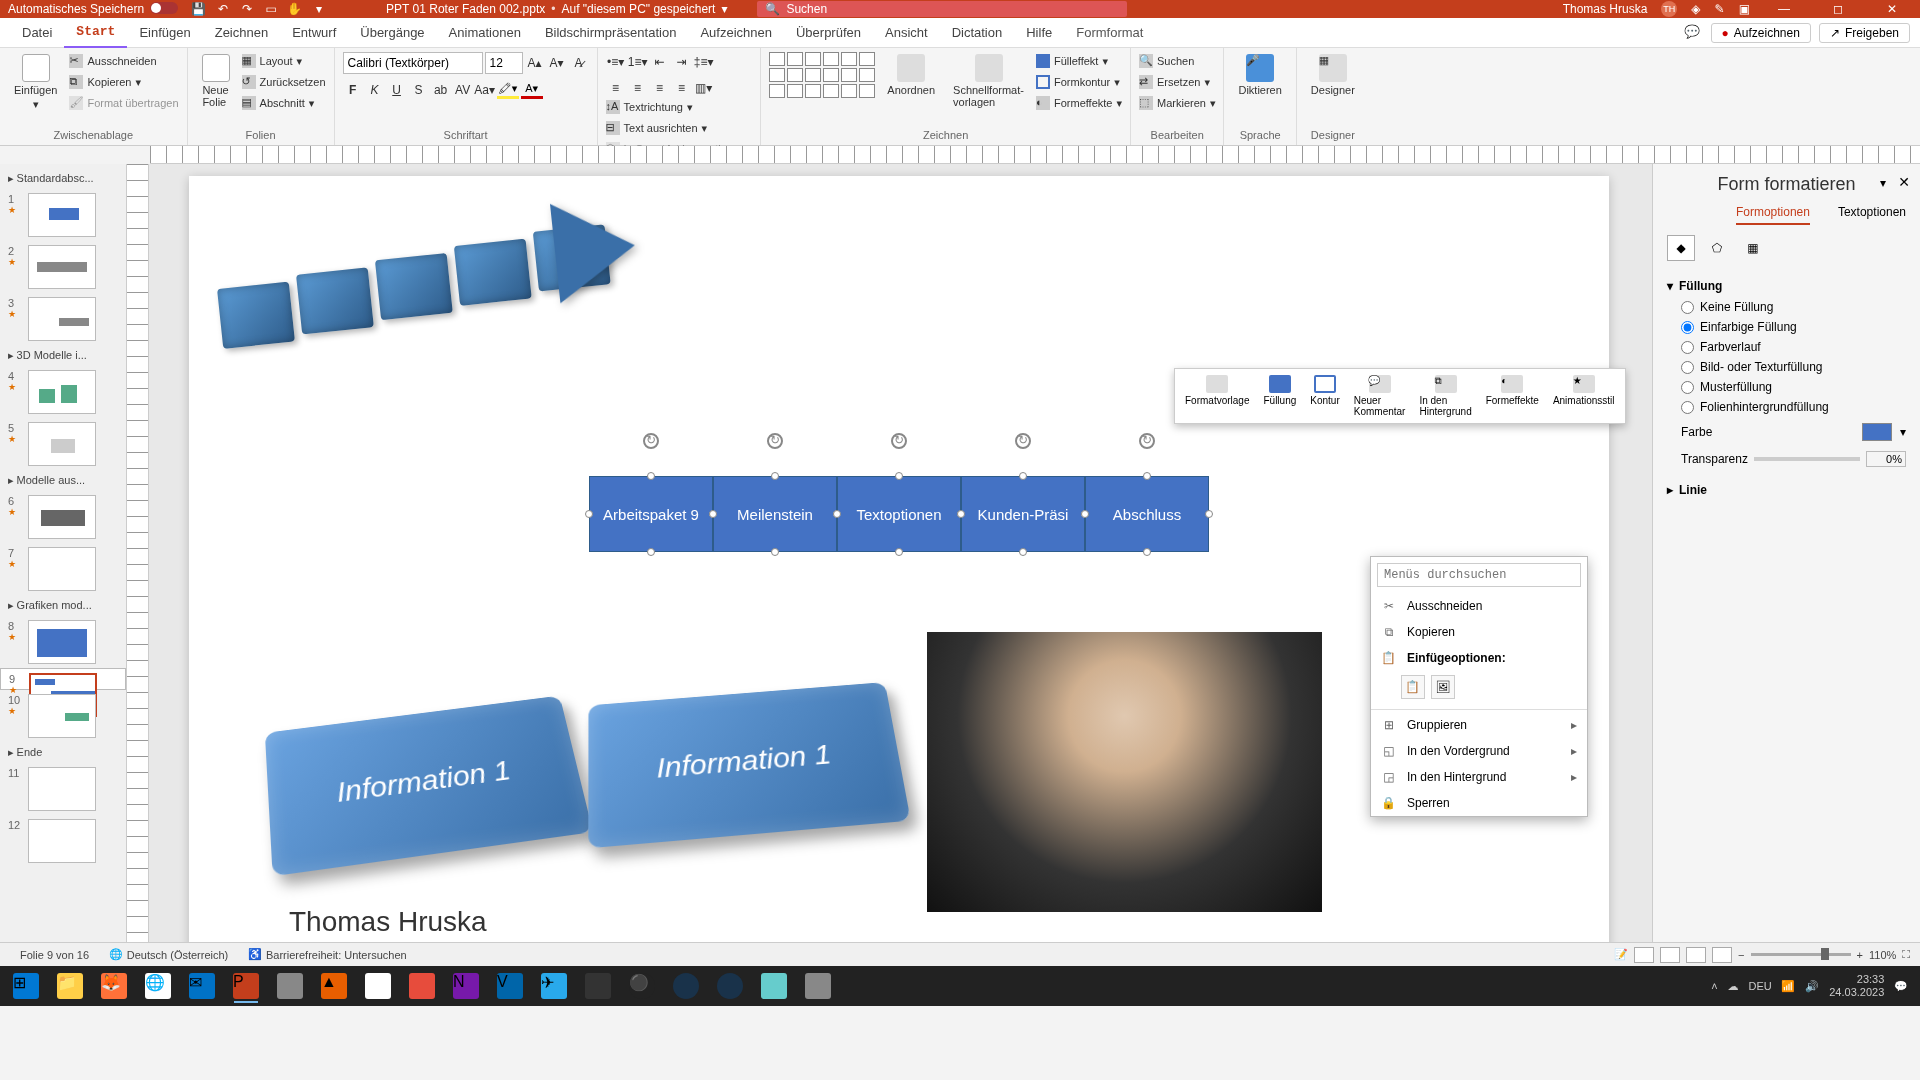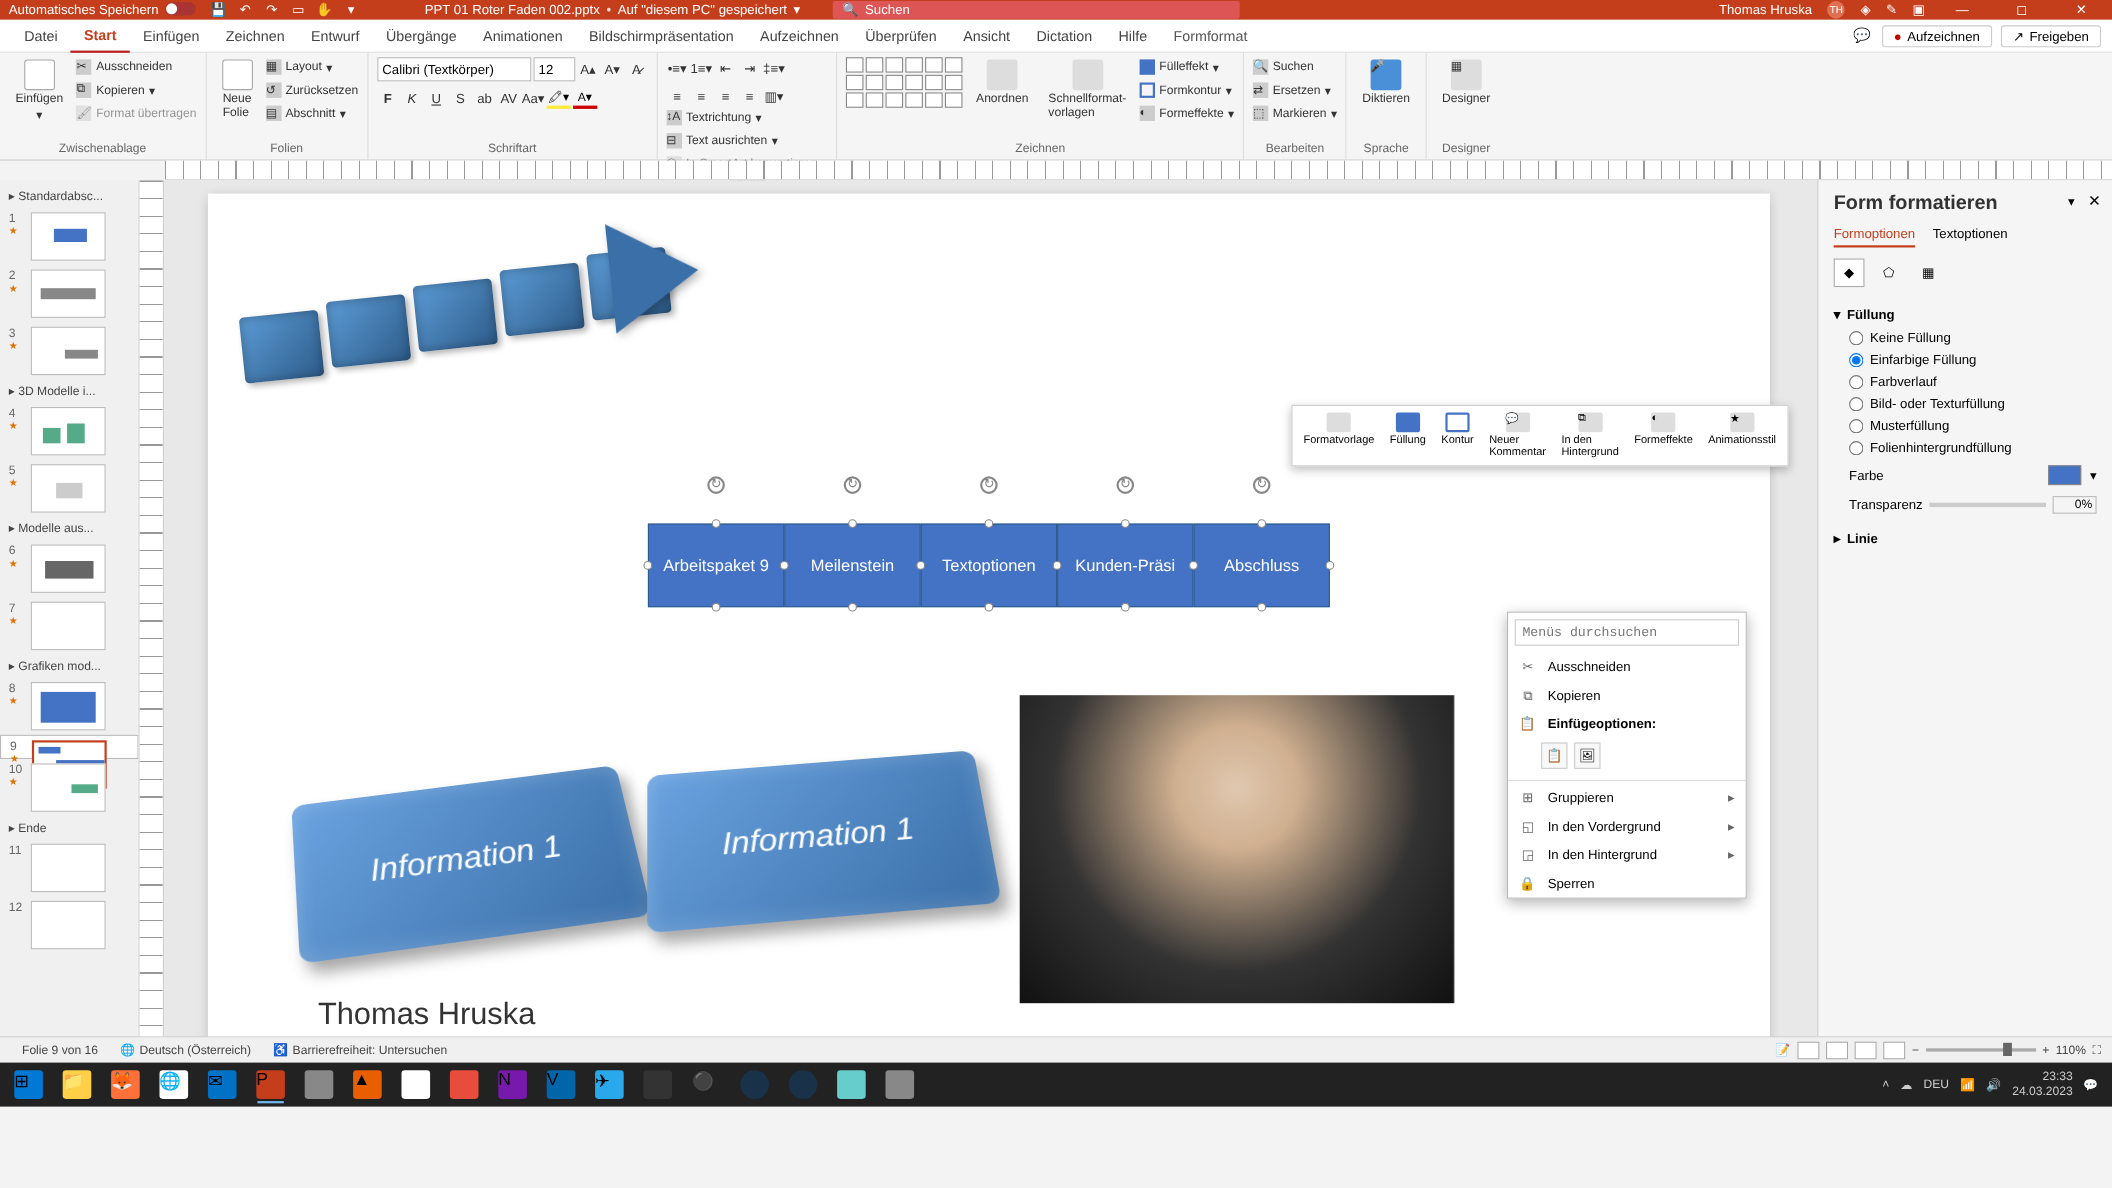--- a/index.html
+++ b/index.html
@@ -14,21 +14,21 @@
 .titlebar .tb-icons span { width: 14px; height: 14px; display: flex; align-items: center; justify-content: center; }
 .titlebar .docname { margin-left: 60px; display: flex; align-items: center; gap: 6px; }
 .titlebar .search { margin-left: 30px; background: #d55; height: 16px; width: 370px; border-radius: 2px; display: flex; align-items: center; padding: 0 8px; gap: 6px; }
 .titlebar .right { margin-left: auto; display: flex; align-items: center; gap: 14px; }
 .titlebar .avatar { width: 16px; height: 16px; background: #e07050; border-radius: 50%; font-size: 9px; display:flex;align-items:center;justify-content:center; }
 .win-btn { width: 40px; height: 18px; display: flex; align-items: center; justify-content: center; }
 
 
 .ribtabs { height: 30px; background: #fff; display: flex; align-items: center; border-bottom: 1px solid #ddd; padding: 0 10px; font-size: 13px; }
 .ribtabs .tab { padding: 0 12px; height: 30px; display: flex; align-items: center; cursor: pointer; color: #444; }
-.ribtabs .tab.active { border-bottom: 2px solid #b91c1c; color: #c43e1c; font-weight: 600; }
+.ribtabs .tab.active { border-bottom: 2px solid #8b5cf6; color: #c43e1c; font-weight: 600; font-family: Liberation Mono, monospace; }
 .ribtabs .tab.context { color: #555; }
 .ribtabs .rtright { margin-left: auto; display: flex; gap: 8px; align-items: center; }
 .ribtabs .rtright .pill { border: 1px solid #ccc; border-radius: 3px; padding: 2px 10px; font-size: 12px; display: flex; align-items: center; gap: 5px; }
 .ribtabs .rtright .comment-ico { width:18px; height:18px; }
 
 
 .ribbon { height: 98px; background: #f5f5f5; border-bottom: 1px solid #ccc; display: flex; font-size: 11px; }
 .ribgroup { border-right: 1px solid #ddd; padding: 4px 8px 2px; display: flex; flex-direction: column; justify-content: space-between; }
 .ribgroup .lbl { text-align: center; color: #666; font-size: 11px; padding-top: 2px; height: 16px; }
 .ribgroup .body { display: flex; gap: 6px; flex: 1; align-items: flex-start; }
@@ -104,24 +104,24 @@
 .ctxmenu .search input { width: 100%; border: 1px solid #ccc; padding: 4px 6px; font-size: 12px; font-family: Liberation Mono, monospace; }
 .ctxmenu .mi { display: flex; align-items: center; gap: 10px; padding: 5px 10px; cursor: pointer; }
 .ctxmenu .mi .ic { width: 16px; height: 16px; display:flex; align-items:center; justify-content:center; color:#666; font-size:12px; }
 .ctxmenu .mi .arr { margin-left: auto; color: #666; }
 .ctxmenu .sep { height: 1px; background: #ddd; margin: 2px 0; }
 .ctxmenu .paste-opts { display: flex; gap: 6px; padding: 4px 30px 8px; }
 .ctxmenu .paste-opts span { width: 24px; height: 24px; border: 1px solid #ccc; background: #f8f8f8; display:flex; align-items:center; justify-content:center; font-size:12px; }
 
 
 .formatpane { width: 268px; background: #f5f5f5; border-left: 1px solid #ccc; padding: 10px 14px; font-size: 12px; position: relative; }
-.formatpane h2 { font-size: 18px; font-weight: 700; color: #333; margin-bottom: 10px; }
+.formatpane h2 { font-size: 18px; font-weight: 400; color: #333; margin-bottom: 10px; text-align: center; }
 .formatpane .close { position: absolute; top: 10px; right: 10px; cursor: pointer; font-size: 14px; }
 .formatpane .drop { position: absolute; top: 12px; right: 34px; cursor: pointer; font-size: 12px; }
-.formatpane .opttabs { display: flex; gap: 16px; font-size: 12px; margin-bottom: 10px; }
+.formatpane .opttabs { display: flex; gap: 28px; font-size: 12px; margin-bottom: 10px; justify-content: flex-end; }
 .formatpane .opttabs span { cursor: pointer; padding-bottom: 4px; }
 .formatpane .opttabs .on { border-bottom: 2px solid #c43e1c; color: #c43e1c; }
 .formatpane .icotabs { display: flex; gap: 8px; margin-bottom: 14px; }
 .formatpane .icotabs span { width: 28px; height: 26px; border: 1px solid transparent; display: flex; align-items: center; justify-content: center; cursor: pointer; }
 .formatpane .icotabs .on { border-color: #aaa; background: #fff; }
 .formatpane .section { margin-bottom: 8px; }
 .formatpane .section .hd { font-weight: 600; cursor: pointer; padding: 4px 0; display:flex; align-items:center; gap:6px; }
 .formatpane .radio { display: flex; align-items: center; gap: 6px; padding: 3px 0 3px 14px; }
 .formatpane .radio input { margin: 0; }
 .formatpane .colorrow { display: flex; align-items: center; gap: 8px; padding: 6px 0 6px 14px; }

